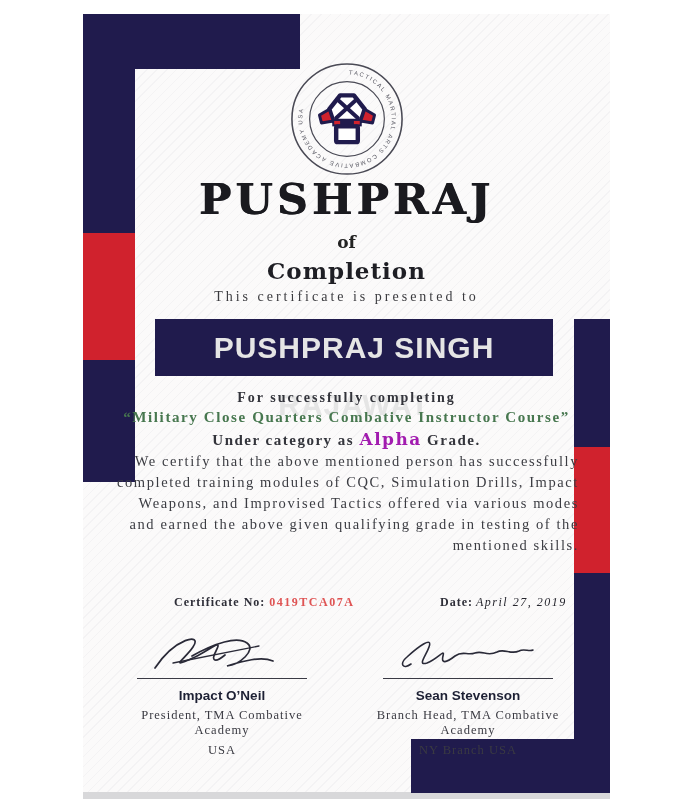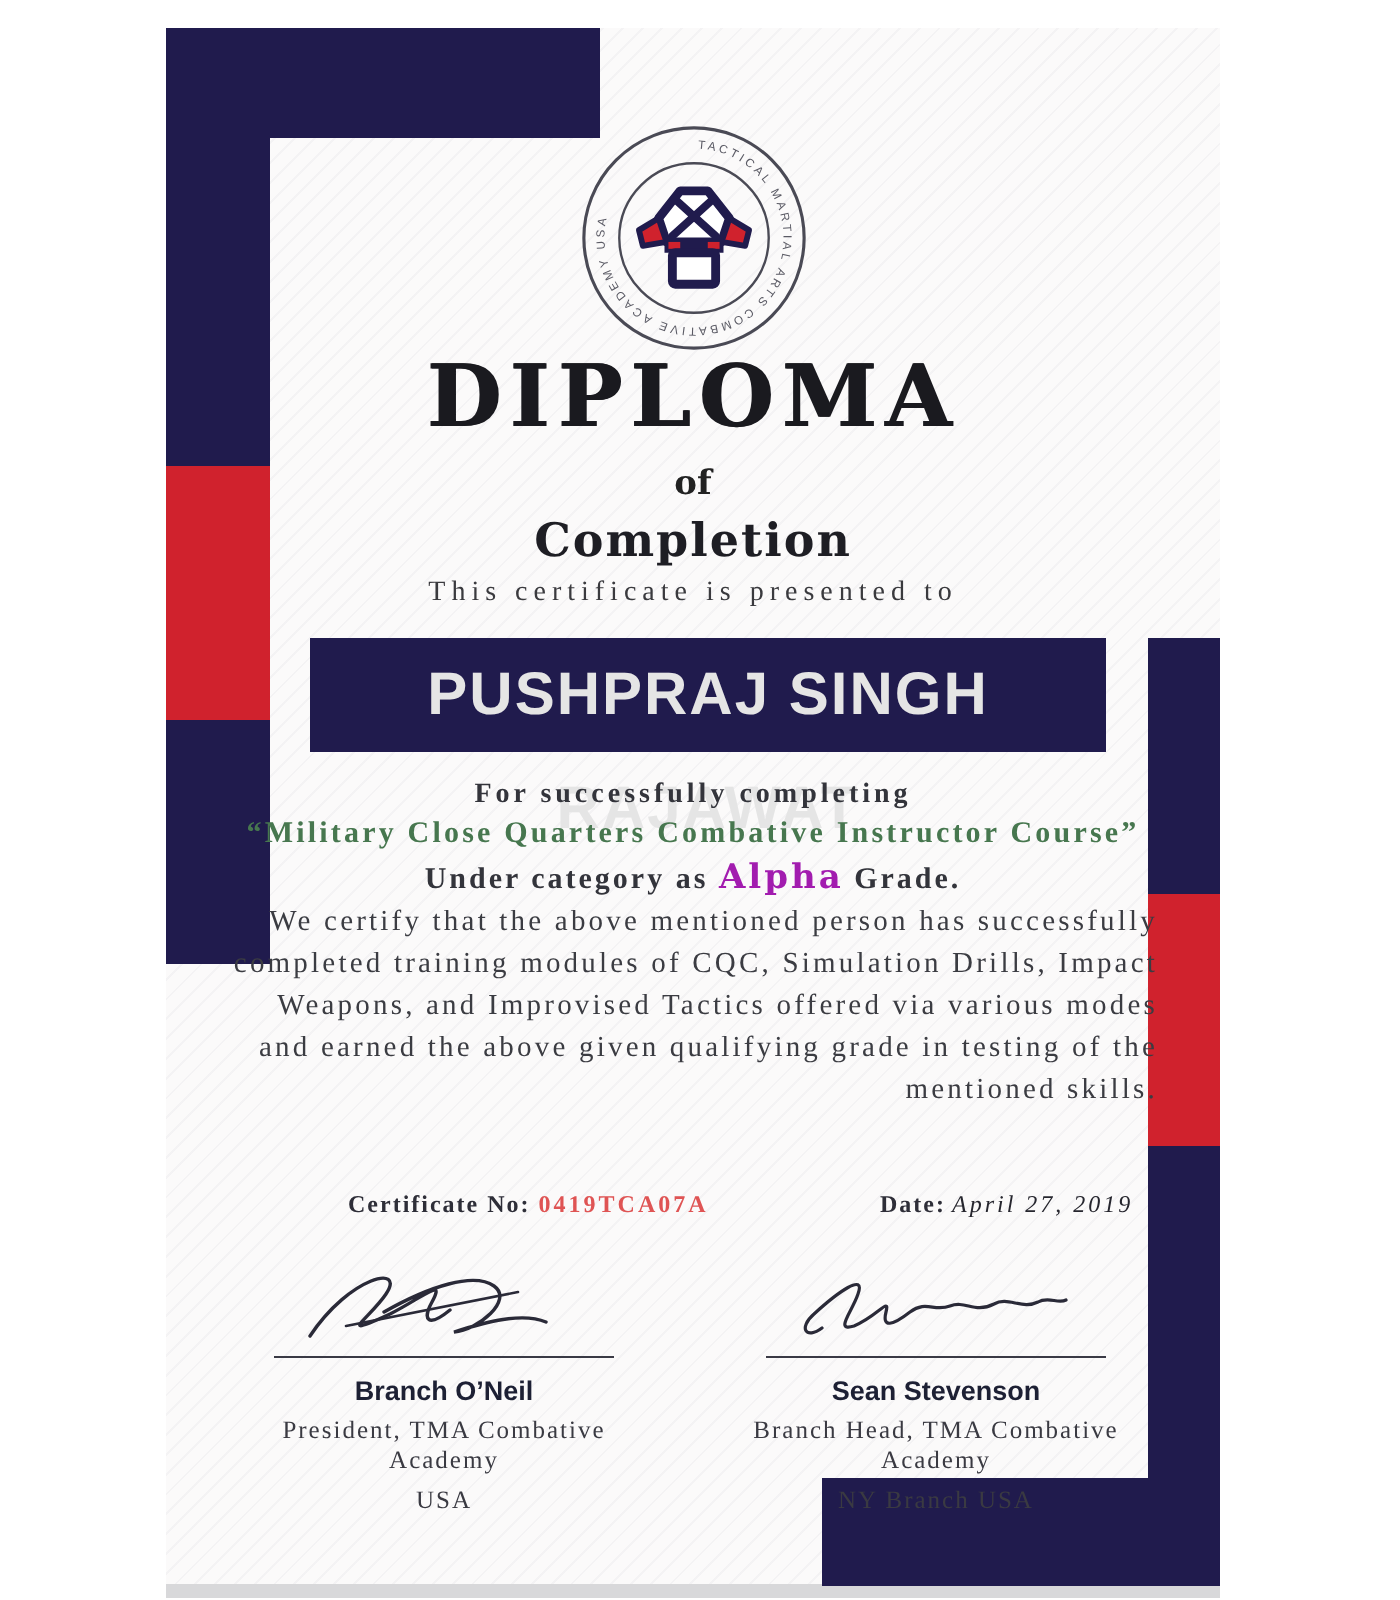--- a/index.html
+++ b/index.html
@@ -91,21 +91,21 @@
         <path d="M42,50 L32,56 L34,64 L46,62 Z" fill="#d0222d" stroke="#201b4d" stroke-width="3" stroke-linejoin="round"></path>
         <path d="M78,50 L88,56 L86,64 L74,62 Z" fill="#d0222d" stroke="#201b4d" stroke-width="3" stroke-linejoin="round"></path>
         <rect x="45" y="60" width="30" height="7.5" fill="#201b4d"></rect>
         <rect x="47" y="62" width="6" height="3.5" fill="#d0222d"></rect>
         <rect x="67" y="62" width="6" height="3.5" fill="#d0222d"></rect>
         <rect x="49" y="67.5" width="22" height="16" rx="1.5" fill="#ffffff" stroke="#201b4d" stroke-width="4.5"></rect>
       </g>
     </svg>
   </div>
 
-  <div class="cc title">DIPLOMA</div>
+  <div class="cc title">PUSHPRAJ</div>
   <div class="cc of">of</div>
   <div class="cc completion">Completion</div>
   <div class="cc presented">This certificate is presented to</div>
 
   <div class="banner">
     <span>PUSHPRAJ SINGH RAJAWAT</span>
   </div>
 
   <div class="cc line1">For successfully completing</div>
   <div class="cc course">“Military Close Quarters Combative Instructor Course”</div>
@@ -125,21 +125,21 @@
     <span class="date-value">April 27, 2019</span>
   </div>
 
   <div class="sig-col left">
     <svg class="sig-svg" width="170" height="46" viewBox="0 0 170 46">
       <path d="M18,38 C38,8 66,2 56,17 C48,29 30,40 58,27 C74,19 86,8 79,21 C74,30 77,34 88,25
                M55,26 C78,13 100,6 110,13 C120,20 102,35 90,36 C106,31 124,26 136,31" fill="none" stroke="#2a2a38" stroke-width="1.7" stroke-linecap="round"></path>
       <path d="M36,33 L122,16" fill="none" stroke="#2a2a38" stroke-width="1.3" stroke-linecap="round"></path>
     </svg>
     <hr class="sig-line">
-    <div class="sig-name">Branch O’Neil</div>
+    <div class="sig-name">Impact O’Neil</div>
     <div class="sig-role">President, TMA Combative Academy</div>
     <div class="sig-role">USA</div>
   </div>
 
   <div class="sig-col right">
     <svg class="sig-svg" width="170" height="46" viewBox="0 0 170 46">
       <path d="M28,34 C20,40 16,34 24,27 C36,16 50,6 46,17 C43,26 34,36 44,33 C56,28 62,18 60,26
                C58,34 63,33 72,26 C80,20 84,26 92,23 C100,20 104,27 114,22 C121,18 128,25 136,21 C141,18 146,22 150,20" fill="none" stroke="#2a2a38" stroke-width="1.6" stroke-linecap="round"></path>
     </svg>
     <hr class="sig-line">

